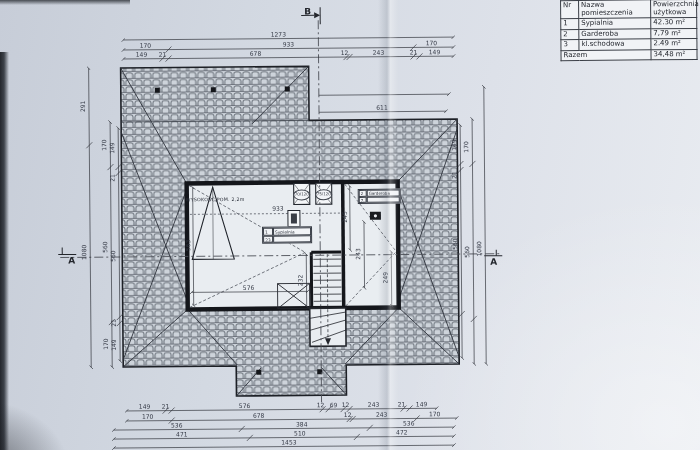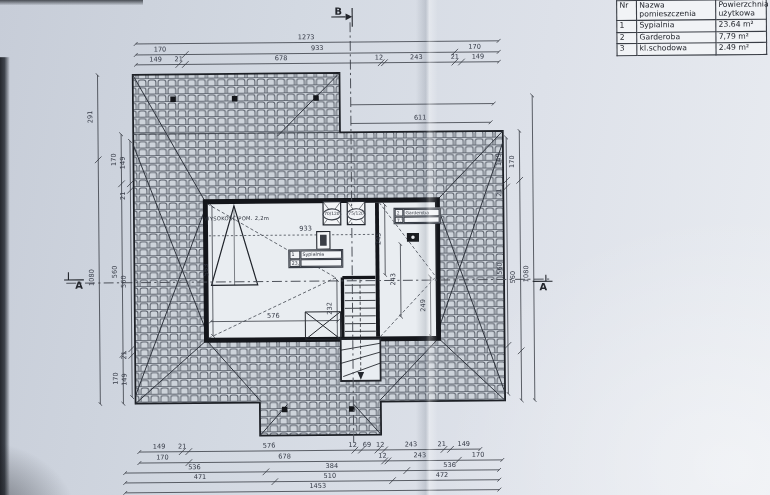--- a/index.html
+++ b/index.html
@@ -277,31 +277,35 @@
         </colgroup>
       <tbody>
           <tr>
         <th>Nr</th>
         <th>Nazwa pomieszczenia</th>
         <th>Powierzchnia użytkowa</th>
       </tr>
       <tr>
         <td>1</td>
         <td>Sypialnia</td>
-        <td>23.64 m²</td>
+        <td>42.30 m²</td>
       </tr>
       <tr>
         <td>2</td>
         <td>Garderoba</td>
         <td>7,79 m²</td>
       </tr>
       <tr>
         <td>3</td>
         <td>kl.schodowa</td>
         <td>2.49 m²</td>
+      </tr>
+      <tr>
+        <td colspan="2">Razem</td>
+        <td>34,48 m²</td>
       </tr>
     </tbody>
       </table>
   </div>
 
   <div class="edge-left"></div>
   <div class="edge-top"></div>
   <div class="corner-bl"></div>
   <div class="crease"></div>
 </div>

